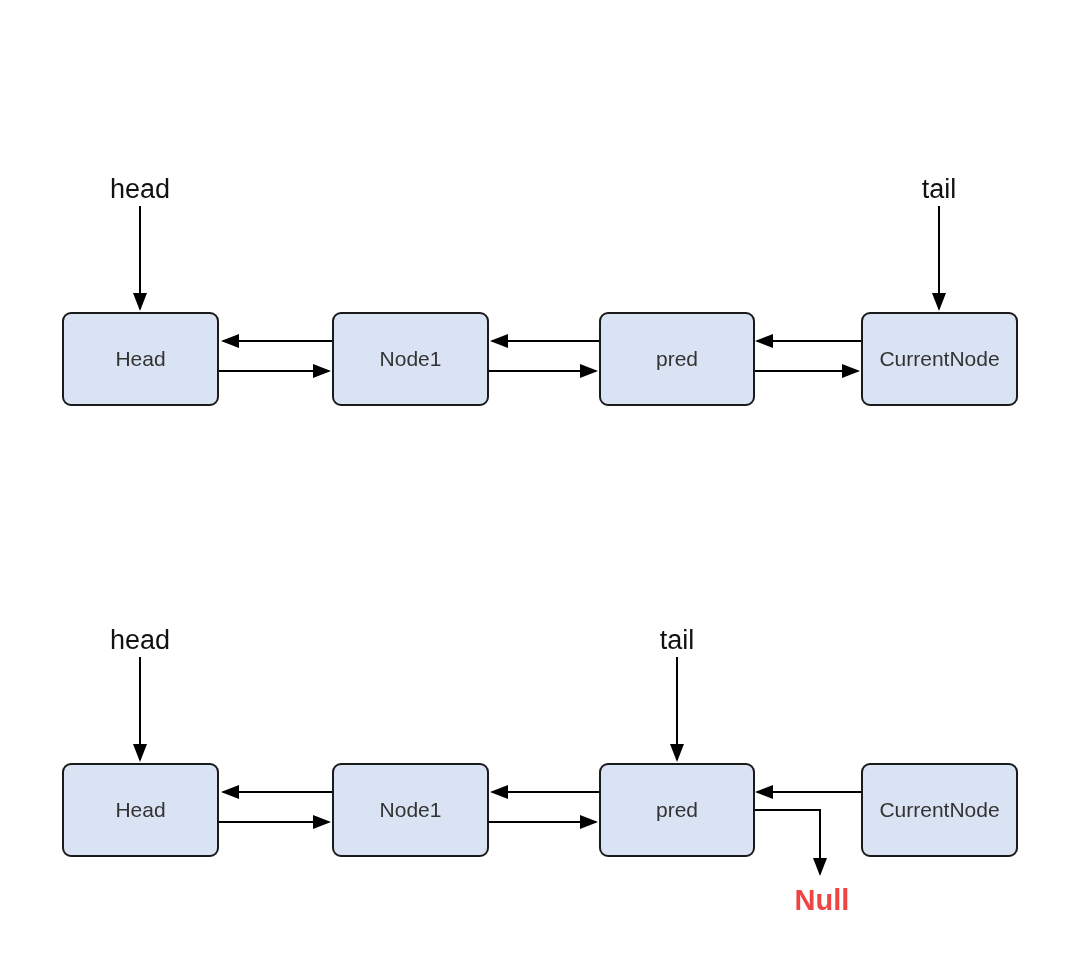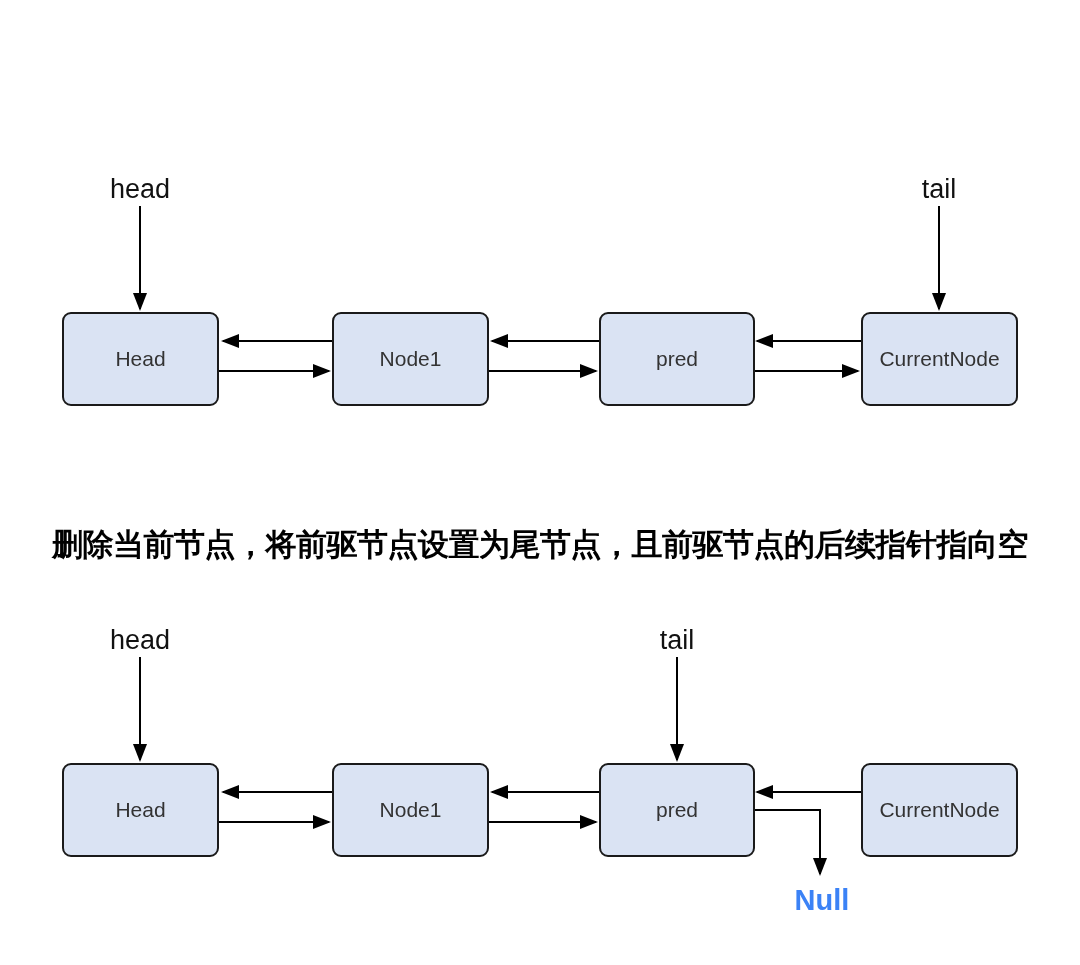--- a/index.html
+++ b/index.html
@@ -46,21 +46,21 @@
     font-size:27px;
     color:#111111;
     white-space:nowrap;
   }
   .null-label{
     position:absolute;
     width:110px;
     text-align:center;
     font-size:29px;
     font-weight:700;
-    color:#3b82f6;
+    color:#ef4444;
   }
   svg.wires{position:absolute;left:0;top:0;}
   svg.wires path{stroke:#000000;stroke-width:2;fill:none;}
 </style>
 </head>
 <body>
 
 <div class="page">
 
 
@@ -91,21 +91,20 @@
   </svg>
 
   <div class="ptr-label" style="left:80px;top:174px">head</div>
   <div class="ptr-label" style="left:879px;top:174px">tail</div>
 
   <div class="node" style="left:62px;top:312px">Head</div>
   <div class="node" style="left:332px;top:312px">Node1</div>
   <div class="node" style="left:599px;top:312px;width:156px">pred</div>
   <div class="node" style="left:861px;top:312px">CurrentNode</div>
 
-  <div class="caption">删除当前节点，将前驱节点设置为尾节点，且前驱节点的后续指针指向空</div>
 
   <div class="ptr-label" style="left:80px;top:625px">head</div>
   <div class="ptr-label" style="left:617px;top:625px">tail</div>
 
   <div class="node" style="left:62px;top:763px">Head</div>
   <div class="node" style="left:332px;top:763px">Node1</div>
   <div class="node" style="left:599px;top:763px;width:156px">pred</div>
   <div class="node" style="left:861px;top:763px">CurrentNode</div>
 
   <div class="null-label" style="left:767px;top:884px">Null</div>

